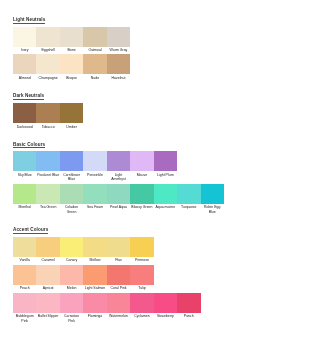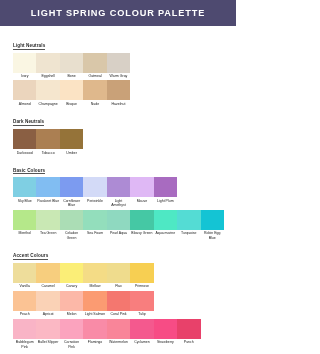--- a/index.html
+++ b/index.html
@@ -74,23 +74,20 @@
   }
   .sect-light-neutrals { margin-bottom: 3px; }
   .sect-dark-neutrals { margin-bottom: 3px; }
   .sect-basic { margin-bottom: 3px; }
 </style>
 </head>
 <body>
 
 <div id="palette-page">
 
-  <div class="header-bar">
-    <div class="header-title">LIGHT SPRING COLOUR PALETTE</div>
-  </div>
 
   <div class="body-area">
 
     <div class="section sect-light-neutrals">
       <div class="section-title">Light Neutrals</div>
       <div class="swatch-row">
         <div class="swatch-cell" style="flex:1">
           <div class="swatch-chip" style="background-color: rgb(250, 246, 227);"></div>
           <div class="swatch-label">Ivory</div>
         </div>

